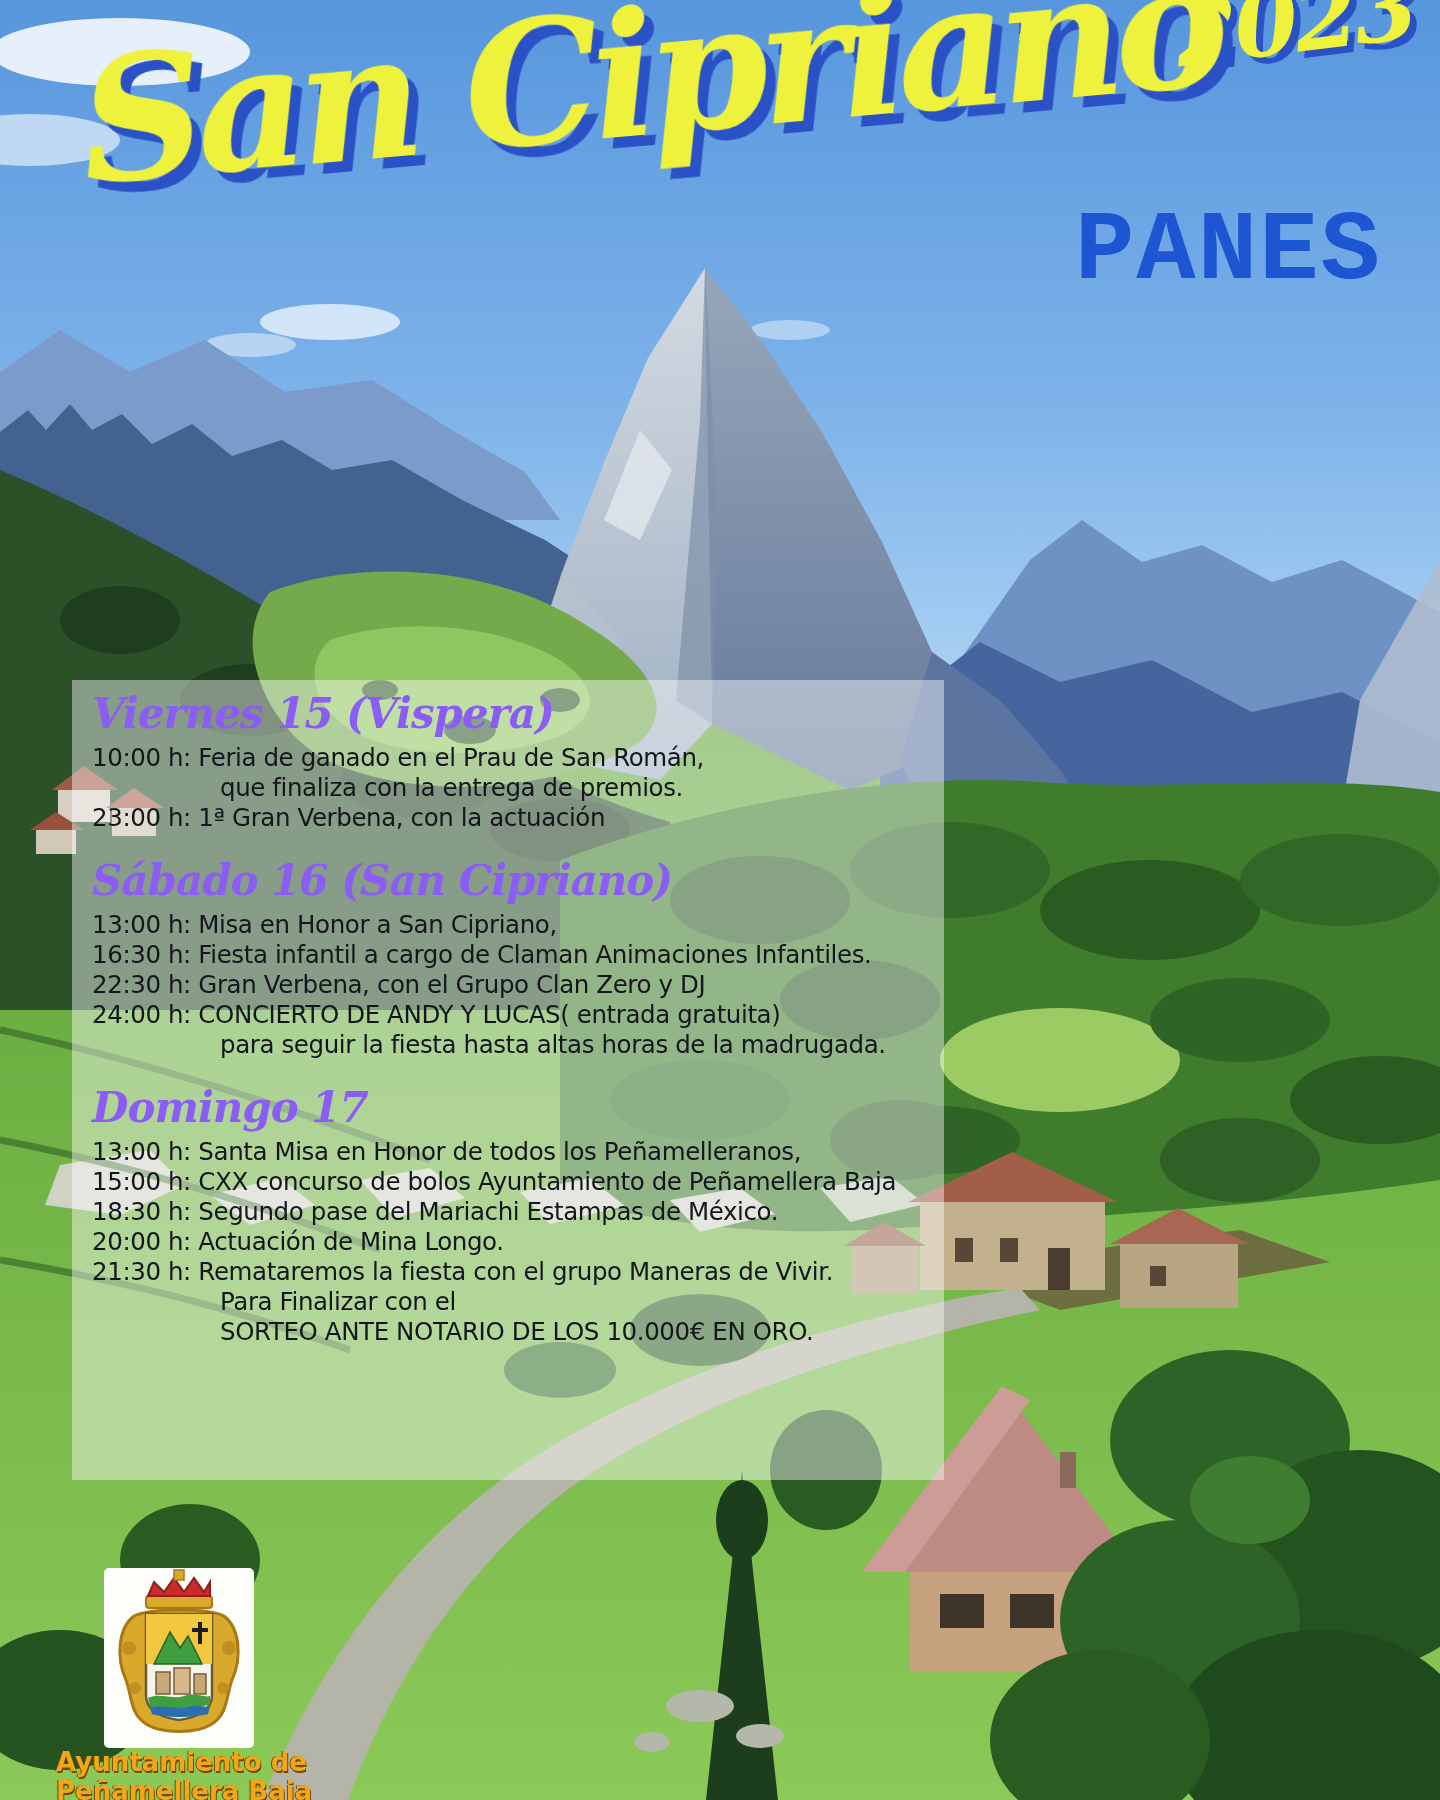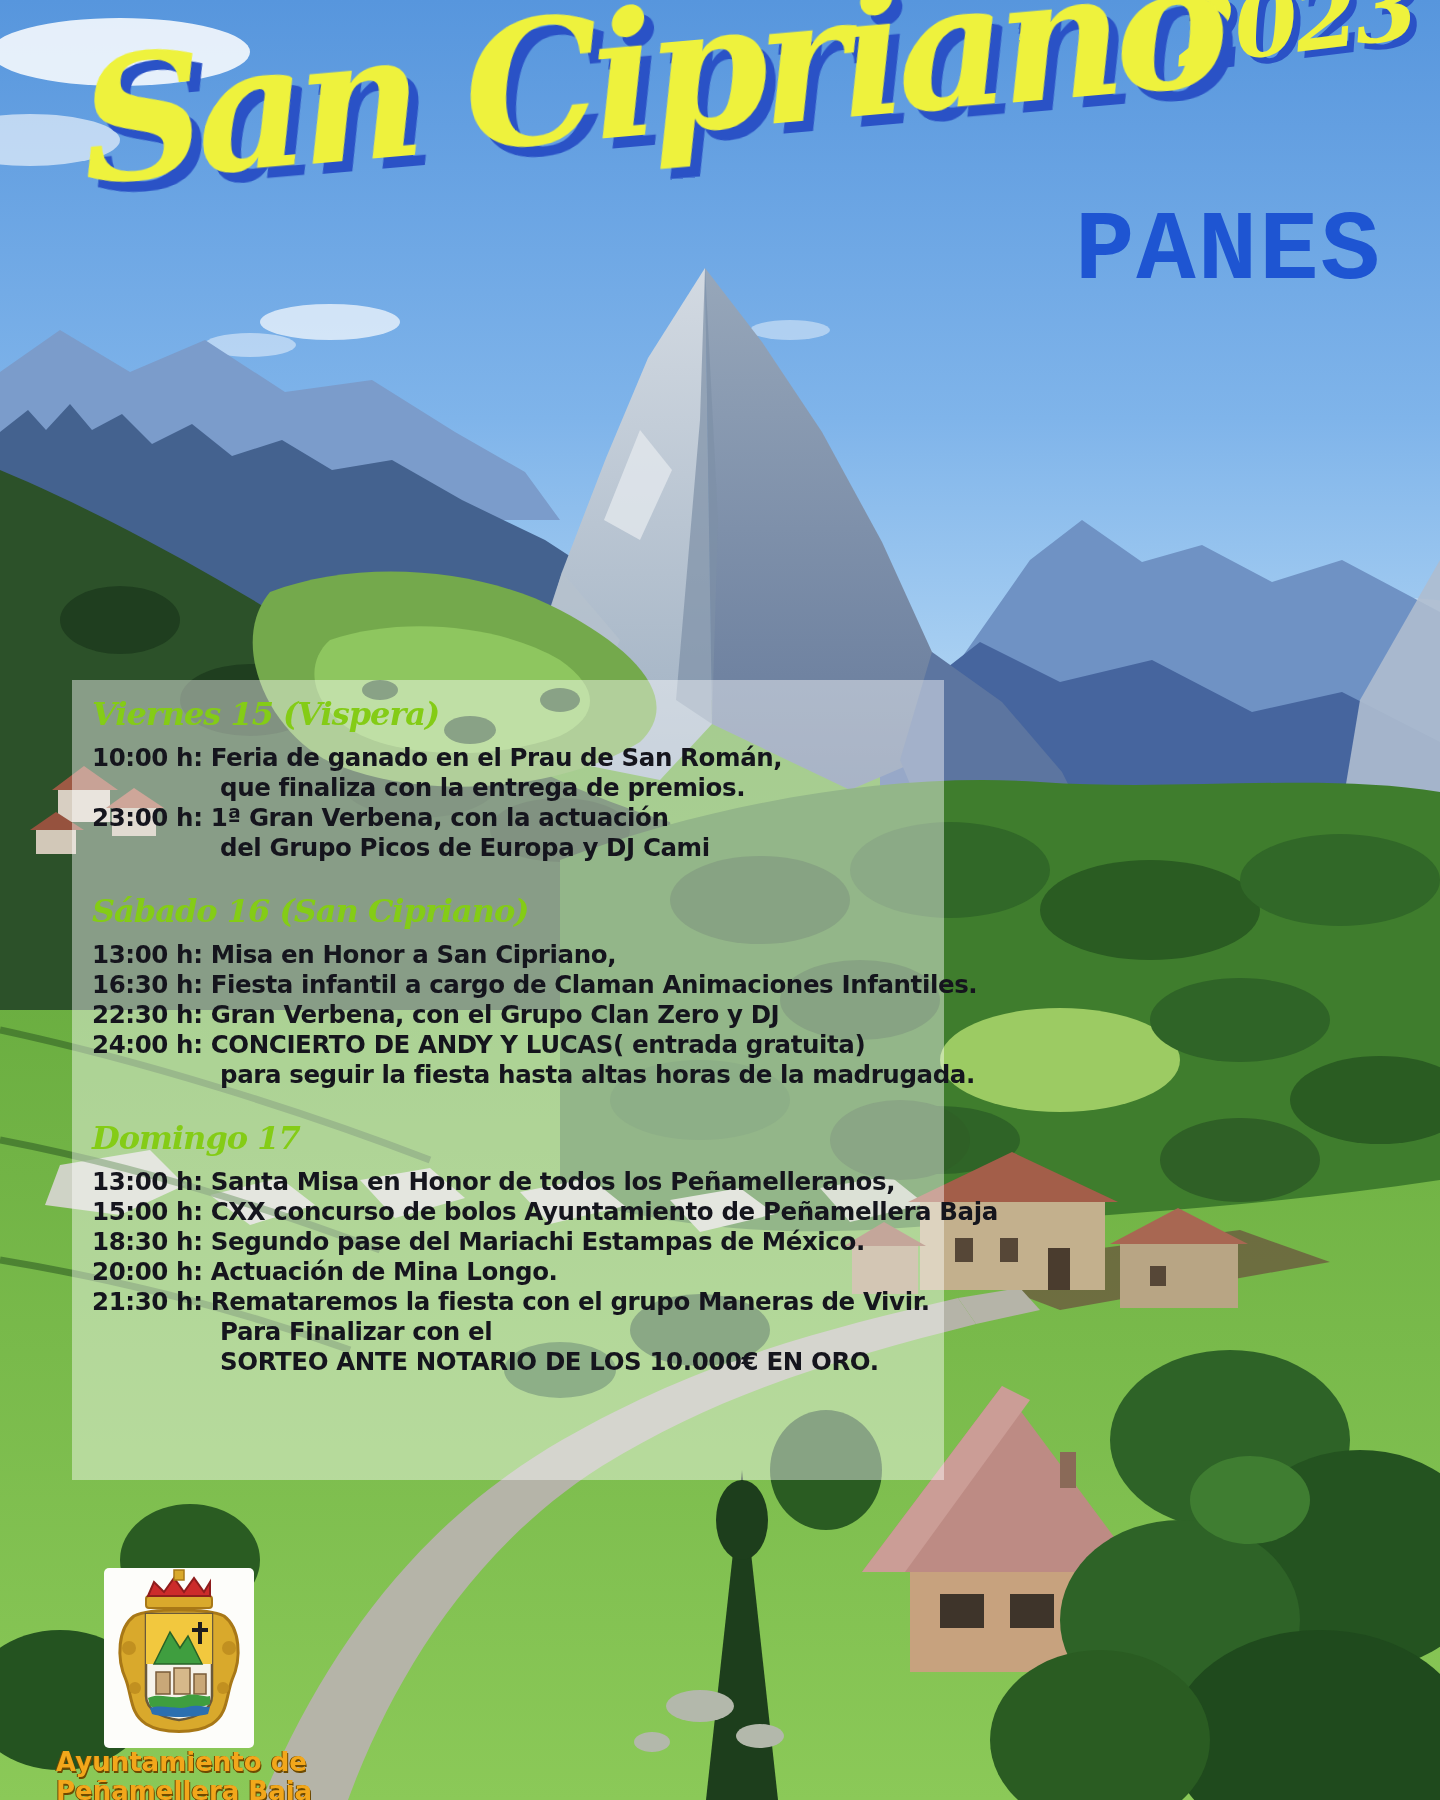--- a/index.html
+++ b/index.html
@@ -36,27 +36,27 @@
   }
 
   
   .panel{
     position:absolute;left:72px;top:680px;width:872px;height:800px;
     background:rgba(255,255,255,0.44);
   }
   .sched{position:absolute;left:92px;top:690px;width:846px;color:#15151d;}
   .s-head{
     font-family:"DejaVu Serif",serif;font-style:italic;font-weight:bold;
-    font-size:32px;line-height:48px;color:#84cc16;
+    font-size:42px;line-height:48px;color:#8b5cf6;
     letter-spacing:-1px;margin:0 0 5px 0;
   }
   .s-sec{margin:0 0 24px 0;}
   .s-sec:last-child{margin-bottom:4px;}
   .s-line{
-    font-weight:bold;font-size:24.5px;line-height:30px;
+    font-weight:normal;font-size:24.5px;line-height:30px;
     letter-spacing:-0.4px;white-space:nowrap;
   }
   .s-line.cont{padding-left:128px;}
 
   
   .logo-box{position:absolute;left:104px;top:1568px;width:150px;height:180px;}
   .caption{
     position:absolute;left:56px;top:1748px;width:260px;
     font-weight:bold;font-size:26px;line-height:29px;color:#f2a71b;
     text-shadow:1px 2px 0 #6e4a00, -1px 0 0 #6e4a00;
@@ -236,21 +236,20 @@
 
   <div class="panel"></div>
 
   <div class="sched">
 
     <div class="s-sec">
       <div class="s-head">Viernes 15 (Vispera)</div>
       <div class="s-line">10:00 h: Feria de ganado en el Prau de San Román,</div>
       <div class="s-line cont">que finaliza con la entrega de premios.</div>
       <div class="s-line">23:00 h: 1ª Gran Verbena, con la actuación</div>
-      <div class="s-line cont">del Grupo Picos de Europa y DJ Cami</div>
     </div>
 
     <div class="s-sec">
       <div class="s-head">Sábado 16 (San Cipriano)</div>
       <div class="s-line">13:00 h: Misa en Honor a San Cipriano,</div>
       <div class="s-line">16:30 h: Fiesta infantil a cargo de Claman Animaciones Infantiles.</div>
       <div class="s-line">22:30 h: Gran Verbena, con el Grupo Clan Zero y DJ</div>
       <div class="s-line">24:00 h: CONCIERTO DE ANDY Y LUCAS( entrada gratuita)</div>
       <div class="s-line cont">para seguir la fiesta hasta altas horas de la madrugada.</div>
     </div>

